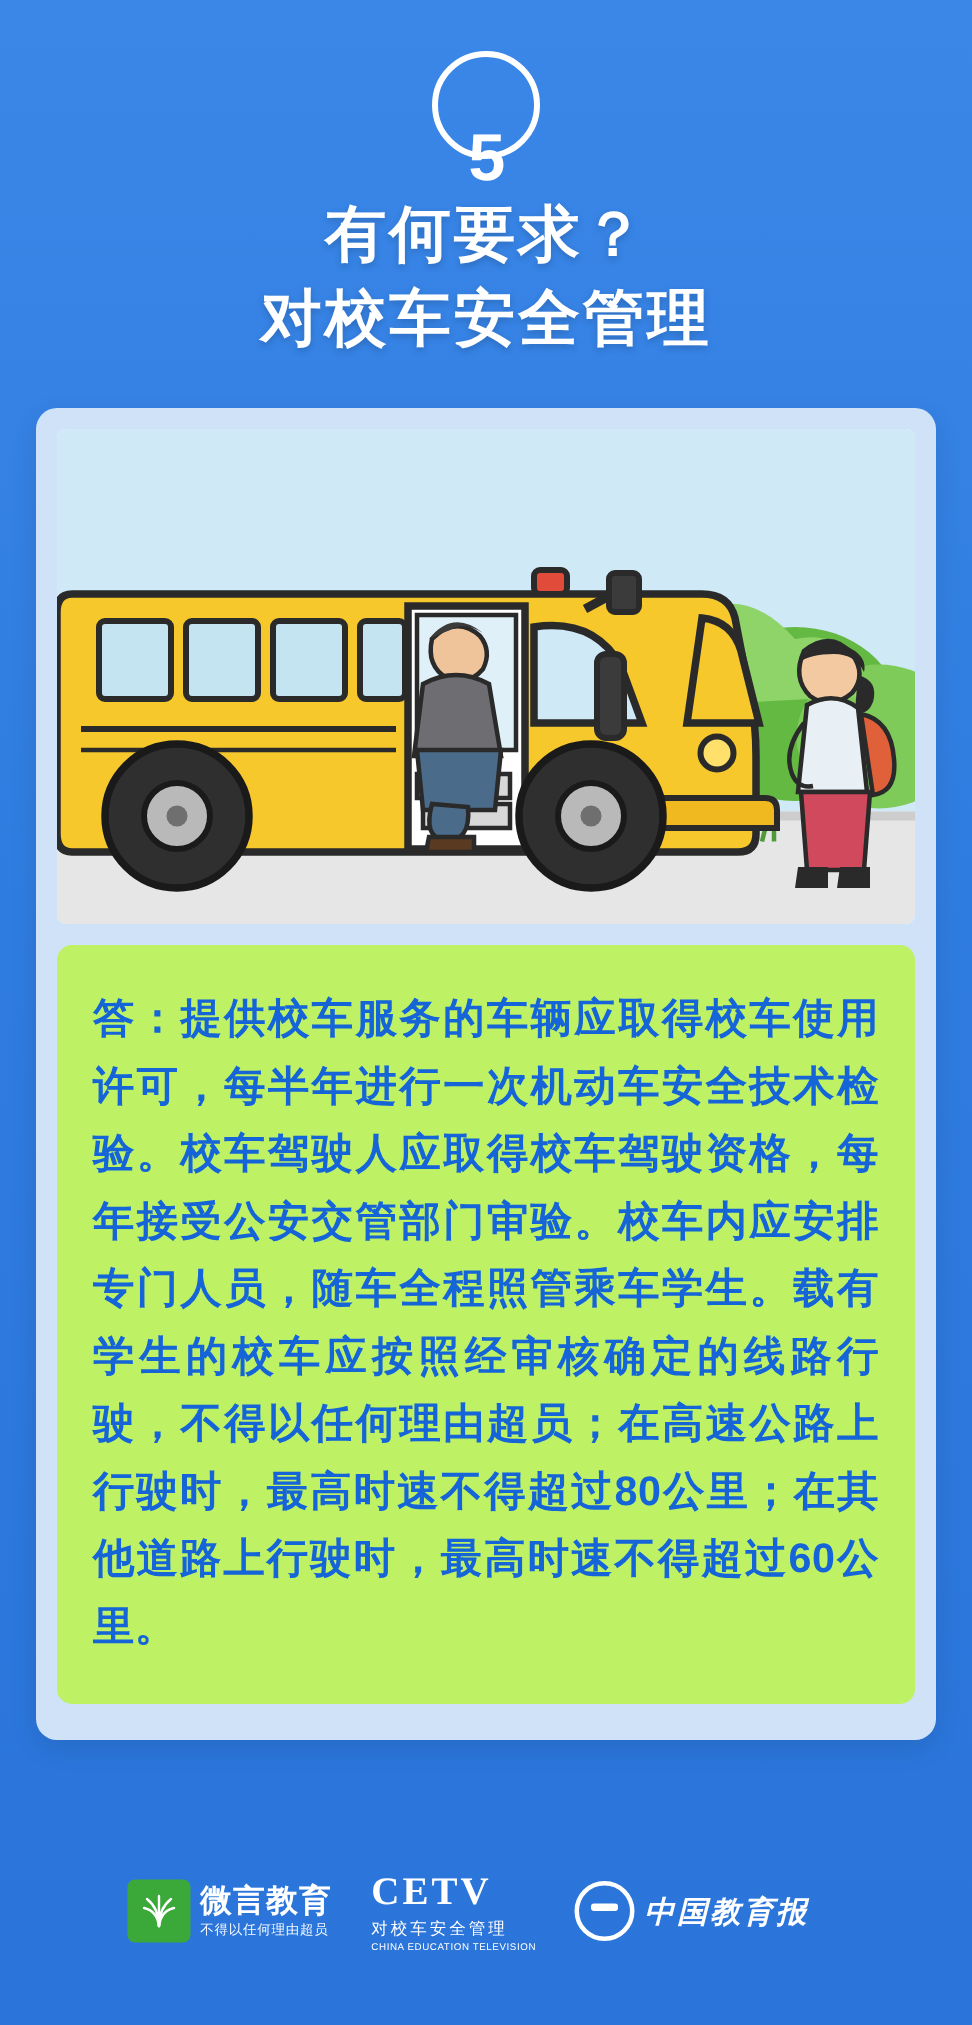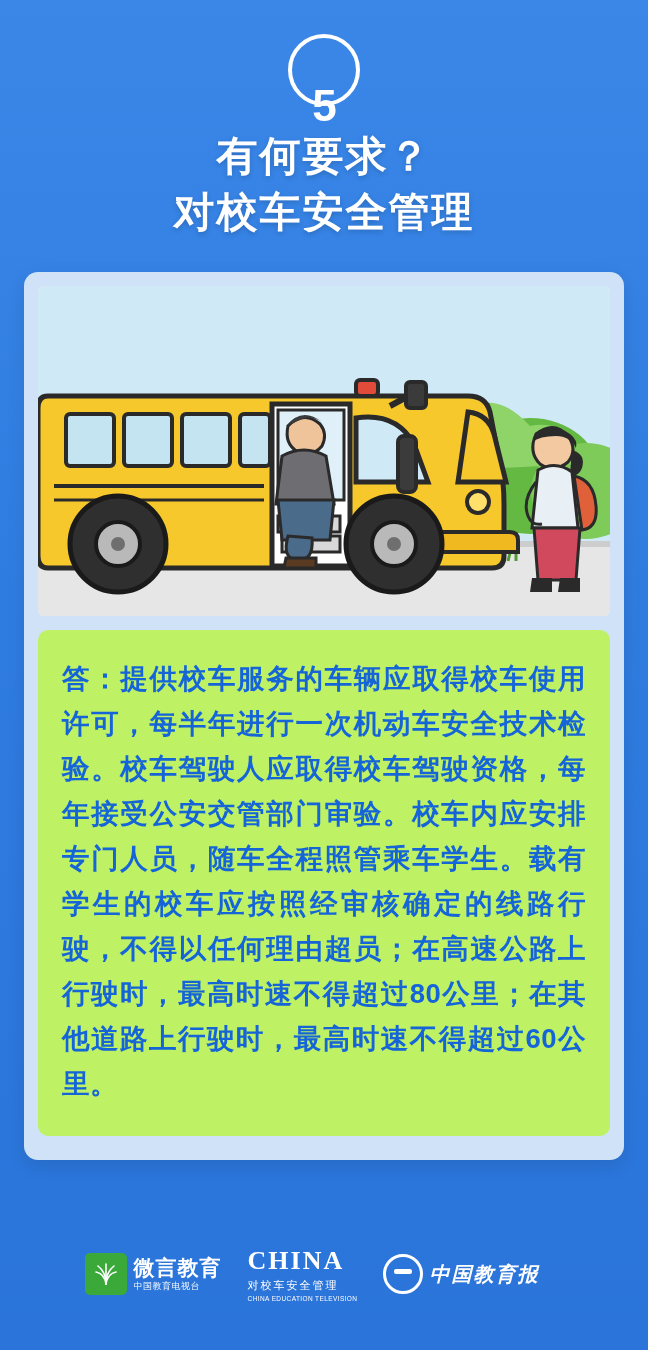--- a/index.html
+++ b/index.html
@@ -301,27 +301,27 @@
             <path d="M13 23 C13 15 10 9 5 5"></path>
             <path d="M13 23 C13 15 16 9 21 5"></path>
             <path d="M13 23 C13 14 13 8 13 3"></path>
             <path d="M13 23 C12 16 8 12 3 11"></path>
             <path d="M13 23 C14 16 18 12 23 11"></path>
           </g>
         </svg>
       </div>
       <div class="logo-text">
         <span class="main">微言教育</span>
-        <span class="sub">中国教育电视台</span>
+        <span class="sub">不得以任何理由超员</span>
       </div>
     </div>
 
     <div class="logo cetv">
       <div>
-        <span class="big">CHINA</span>
+        <span class="big">CETV</span>
         <span class="cn">对校车安全管理</span>
         <span class="en">CHINA EDUCATION TELEVISION</span>
       </div>
     </div>
 
     <div class="cje">
       <div class="cje-mark"></div>
       <span class="cje-name">中国教育报</span>
     </div>
 

